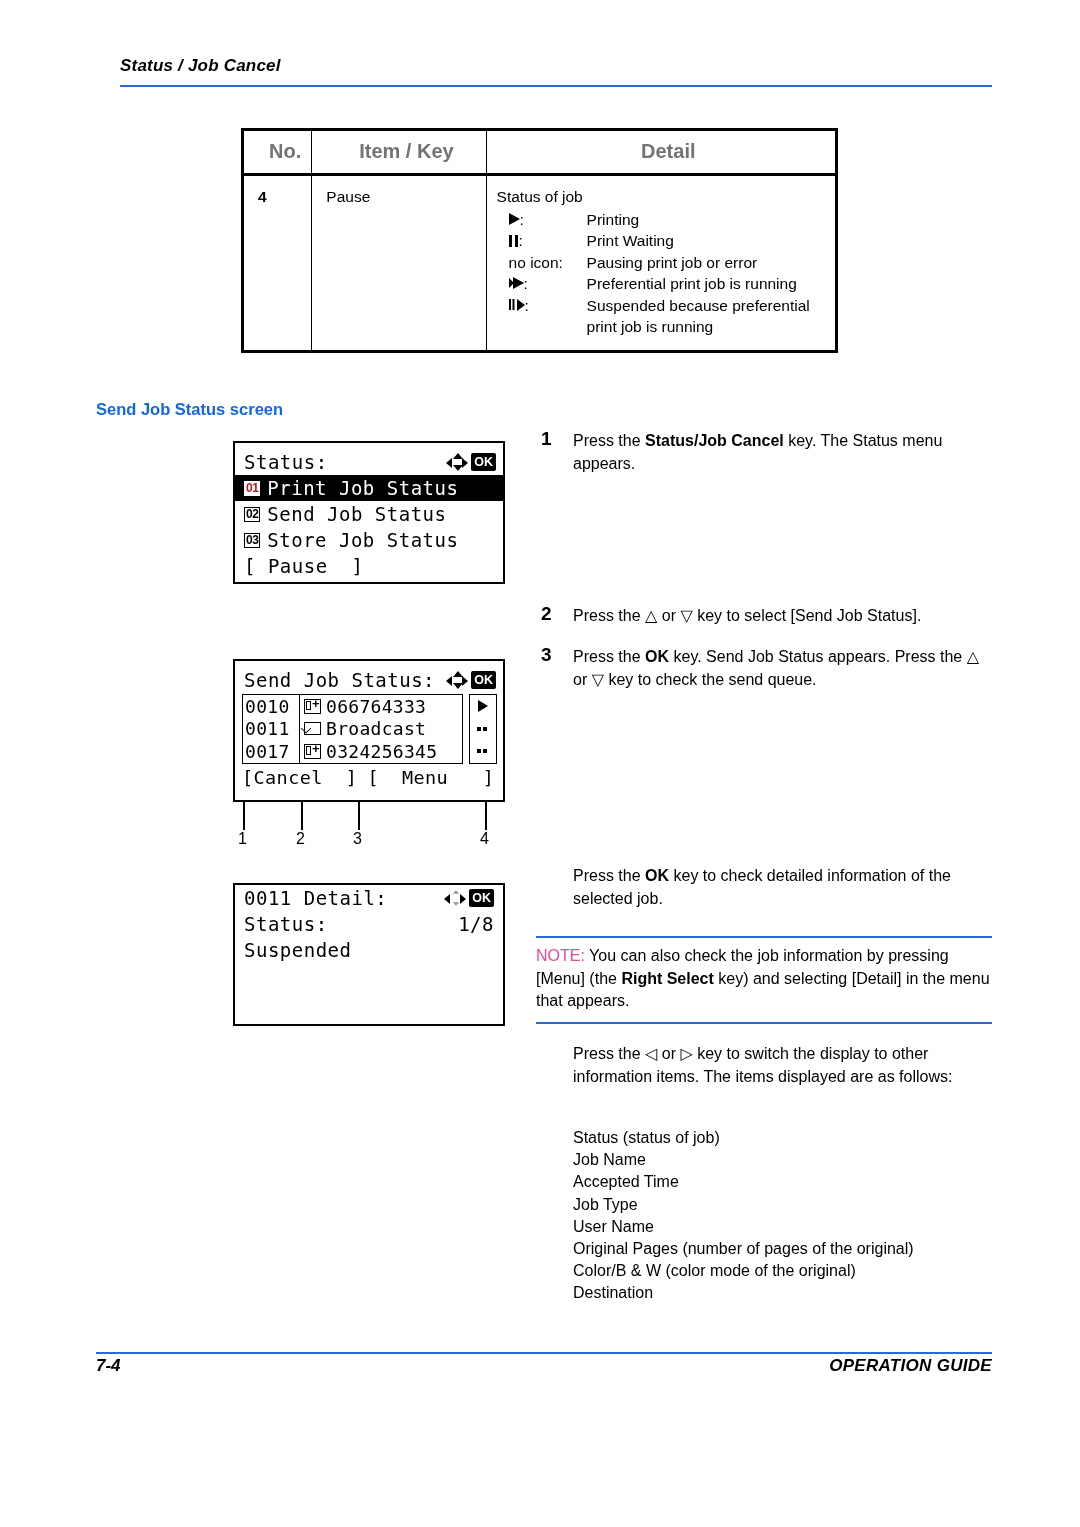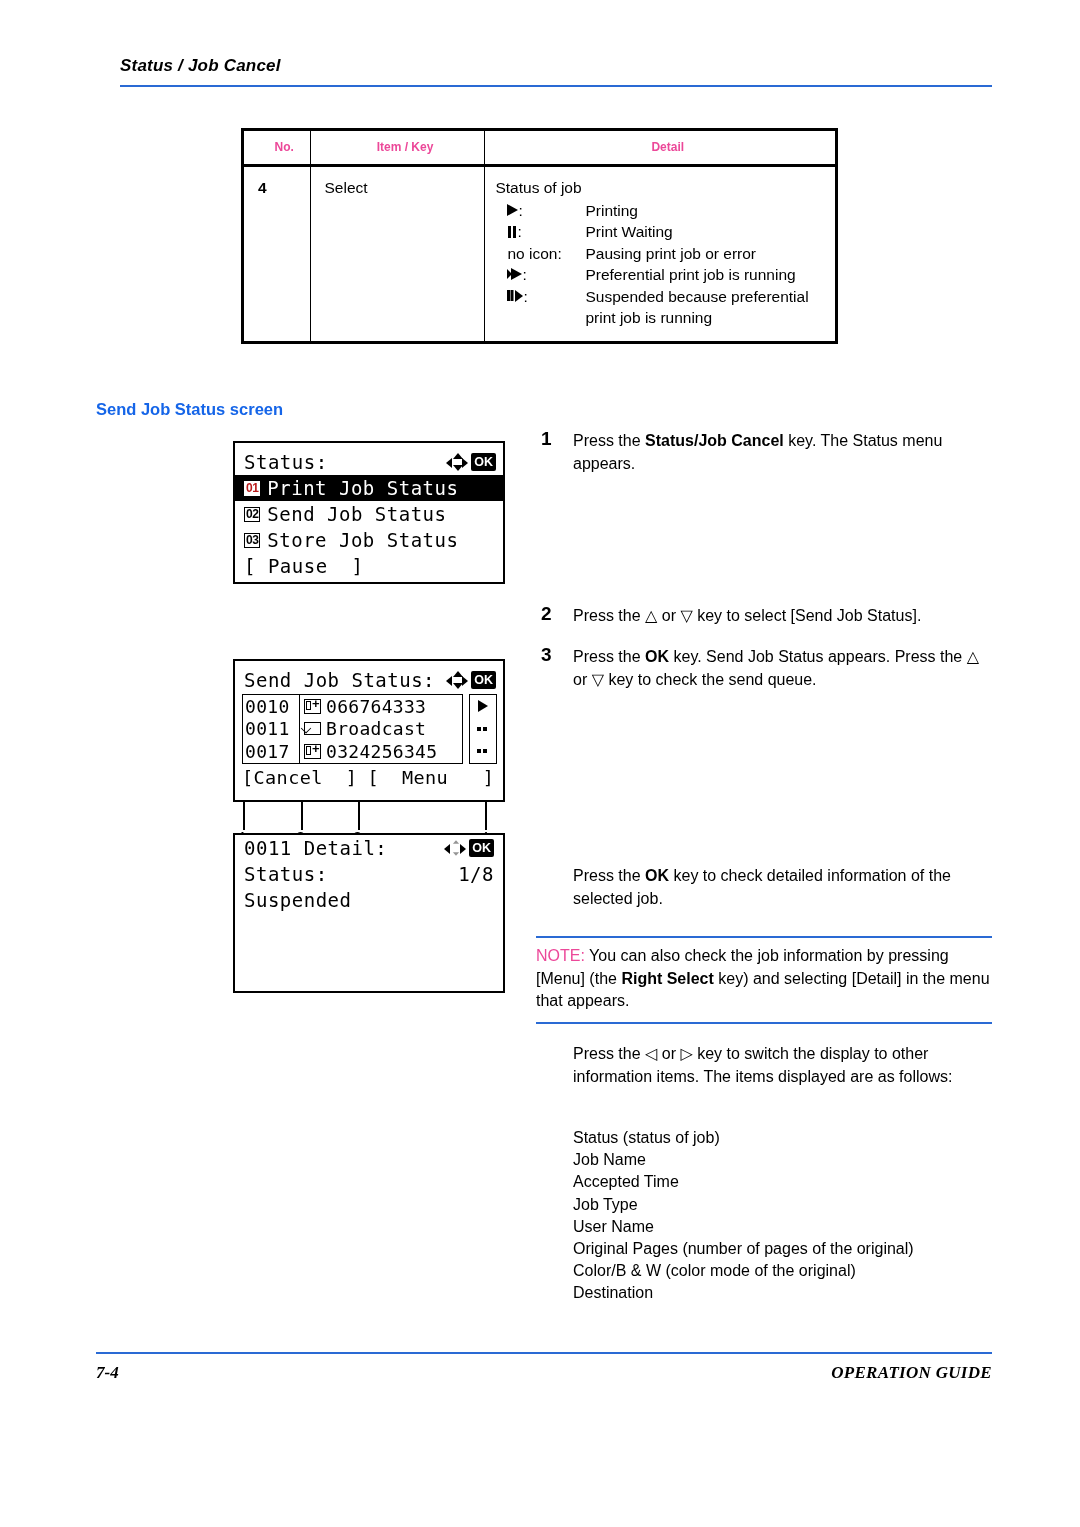--- a/index.html
+++ b/index.html
@@ -45,22 +45,22 @@
     background: #fff;
   }
   .spec-table th,
   .spec-table td {
     border: 1px solid #000;
     vertical-align: top;
     padding: 0;
   }
   .spec-table thead th {
     border-bottom: 3px solid #000;
-    color: #ec4899;
-    font-size: 12px;
+    color: #737373;
+    font-size: 20px;
     font-weight: bold;
     text-align: center;
     padding: 9px 0 10px 15px;
   }
   .col-no    { width: 56px; }
   .col-item  { width: 178px; }
   .col-detail{ width: 363px; }
 
   .spec-table tbody td {
     font-size: 15.5px;
@@ -328,21 +328,21 @@
   .callouts .lead {
     position: absolute; top: 0; width: 1.8px; background: #000;
   }
   .callouts .cnum {
     position: absolute;
     font-size: 16px;
     font-family: "Liberation Sans", sans-serif;
   }
 
   
-  #lcd3 { left: 233px; top: 833px; width: 272px; height: 160px; }
+  #lcd3 { left: 233px; top: 883px; width: 272px; height: 143px; }
   #lcd3 .r { padding: 0 9px 0 9px; }
   #lcd3 .spacer { flex: 1 1 auto; }
 
   
   .step {
     position: absolute;
     font-size: 16px;
     line-height: 22.5px;
   }
   .step .n {
@@ -387,25 +387,24 @@
 
   
   .page-footer {
     position: absolute;
     left: 96px; top: 1352px; width: 896px;
   }
   .page-footer .frule { border-top: 2.5px solid #2a6ad4; }
   .page-footer .frow {
     display: flex;
     justify-content: space-between;
-    margin-top: 9px;
+    margin-top: 2px;
     font-style: italic;
     font-weight: bold;
     font-size: 16px;
-    font-family: Liberation Serif, serif;
   }
   .page-footer .pg { font-size: 17px; }
   .page-footer .guide { letter-spacing: 0.3px; font-size: 17px; }
 </style>
 </head>
 <body>
 
 <div class="page-header">
   <div class="crumb">Status / Job Cancel</div>
   <div class="rule-blue"></div>
@@ -415,21 +414,21 @@
   <thead>
     <tr>
       <th class="col-no">No.</th>
       <th class="col-item">Item / Key</th>
       <th class="col-detail">Detail</th>
     </tr>
   </thead>
   <tbody>
     <tr>
       <td class="cell-no">4</td>
-      <td class="cell-item">Select</td>
+      <td class="cell-item">Pause</td>
       <td>
         <p class="detail-lead">Status of job</p>
         <ul class="status-list">
           <li>
             <span class="status-key"><span class="g g-print"></span><span>:</span></span>
             <span class="status-val">Printing</span>
           </li>
           <li>
             <span class="status-key"><span class="g g-pause"></span><span>:</span></span>
             <span class="status-val">Print Waiting</span>

